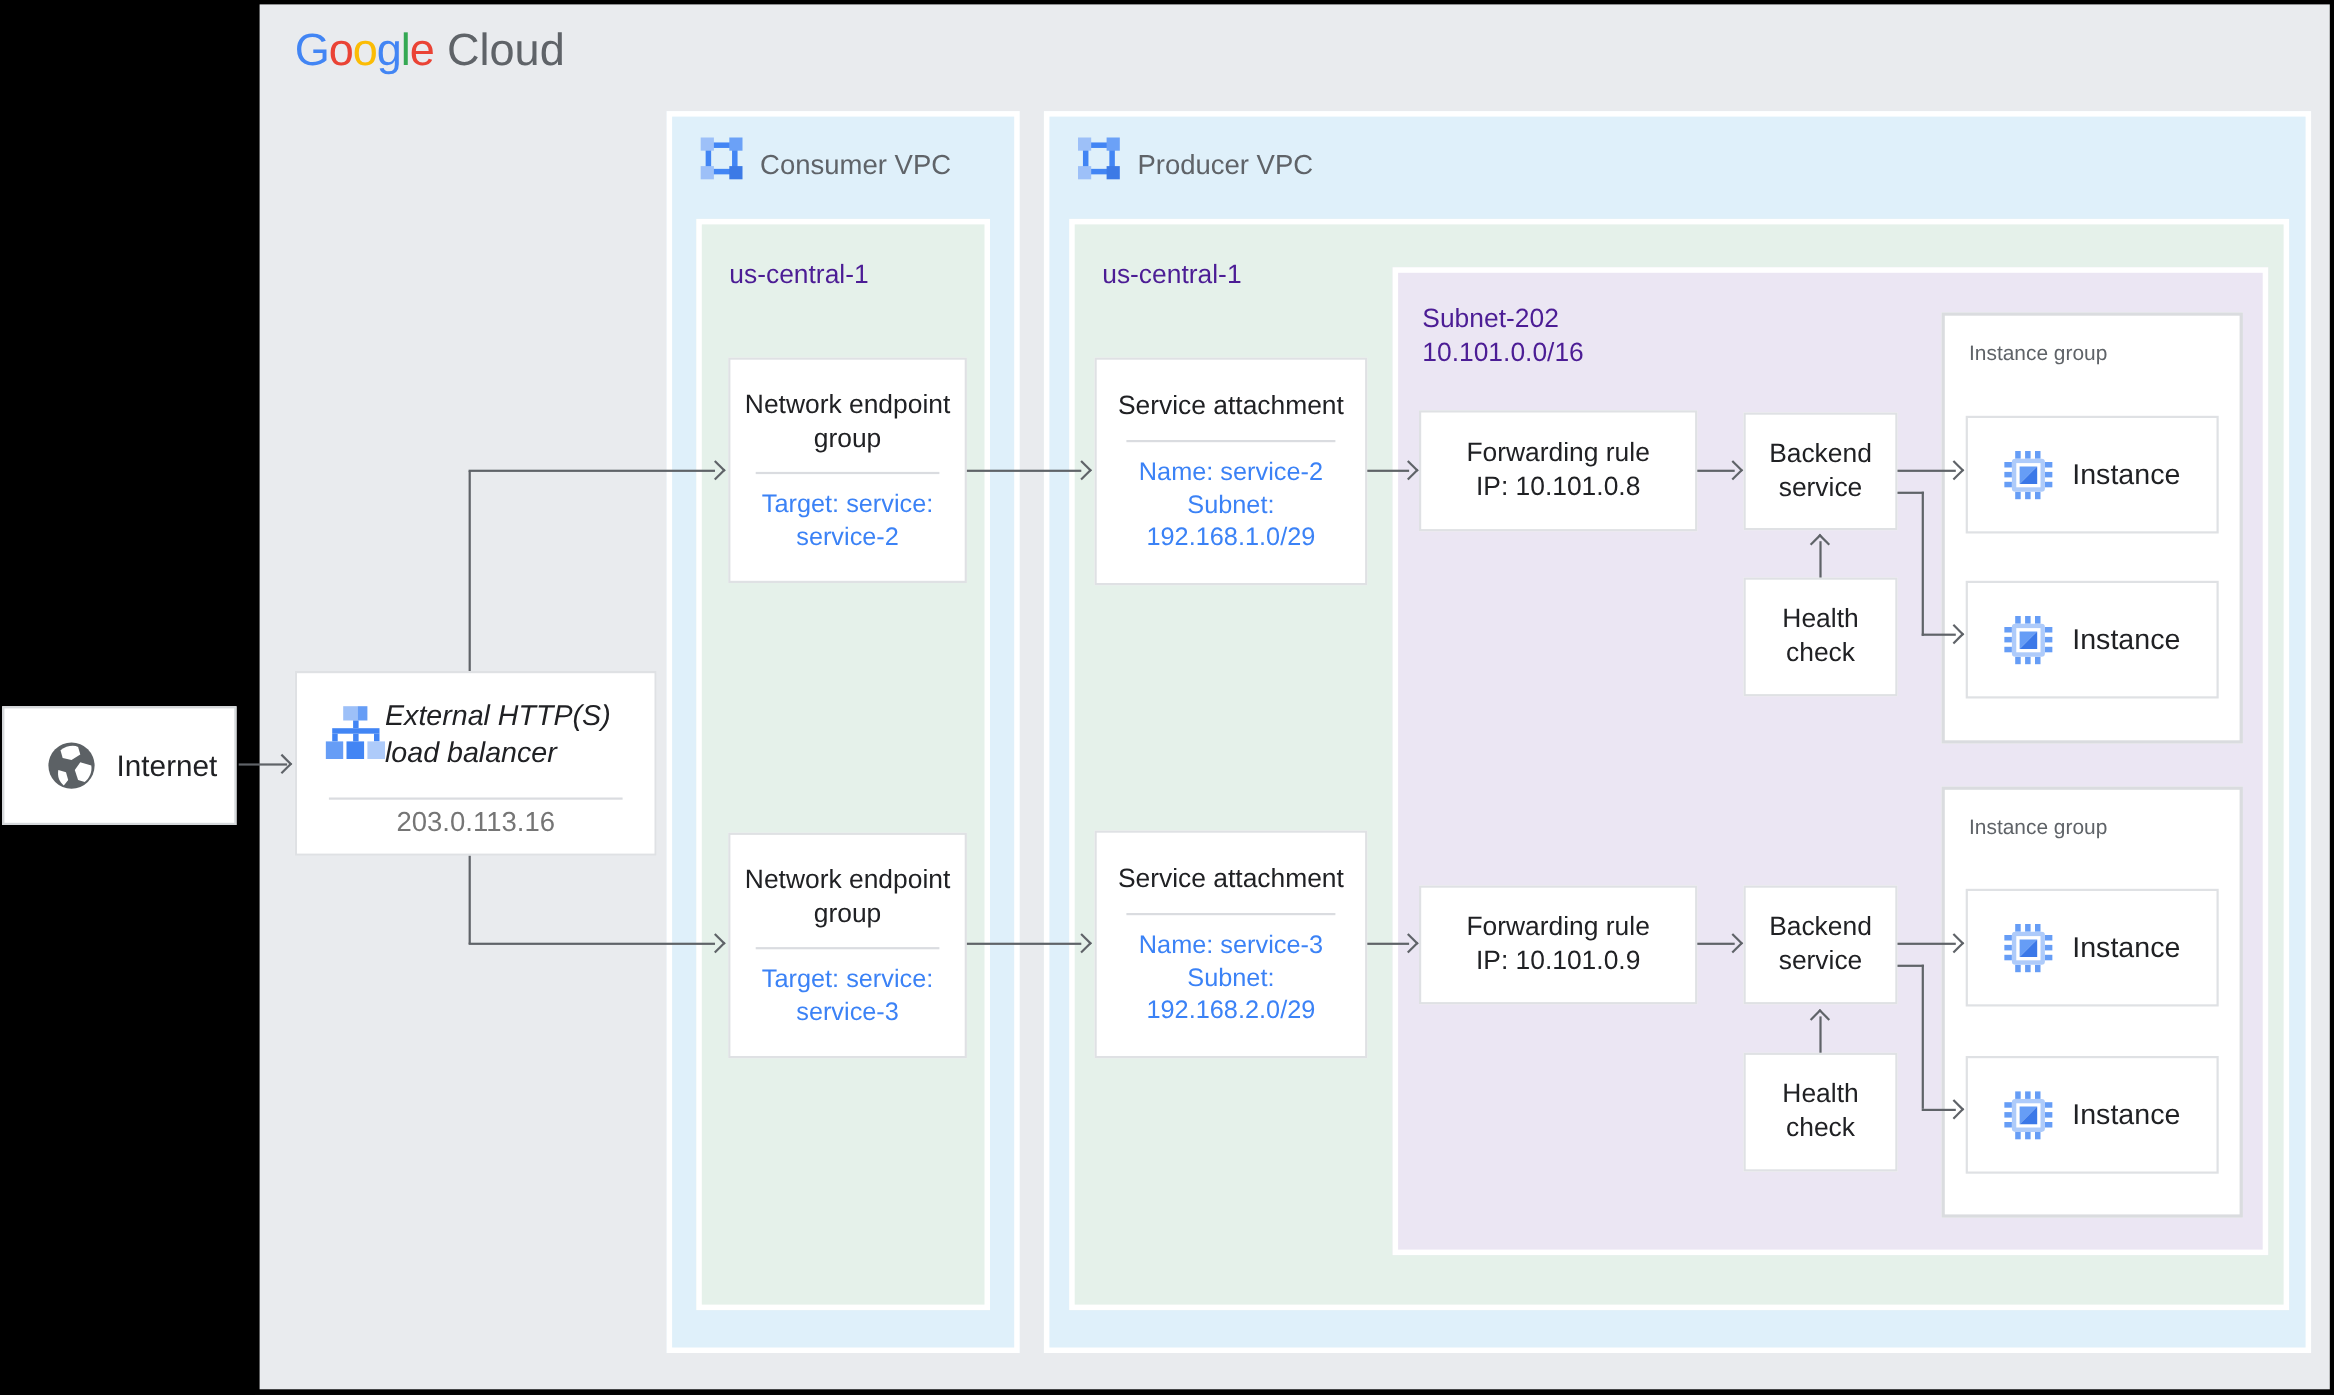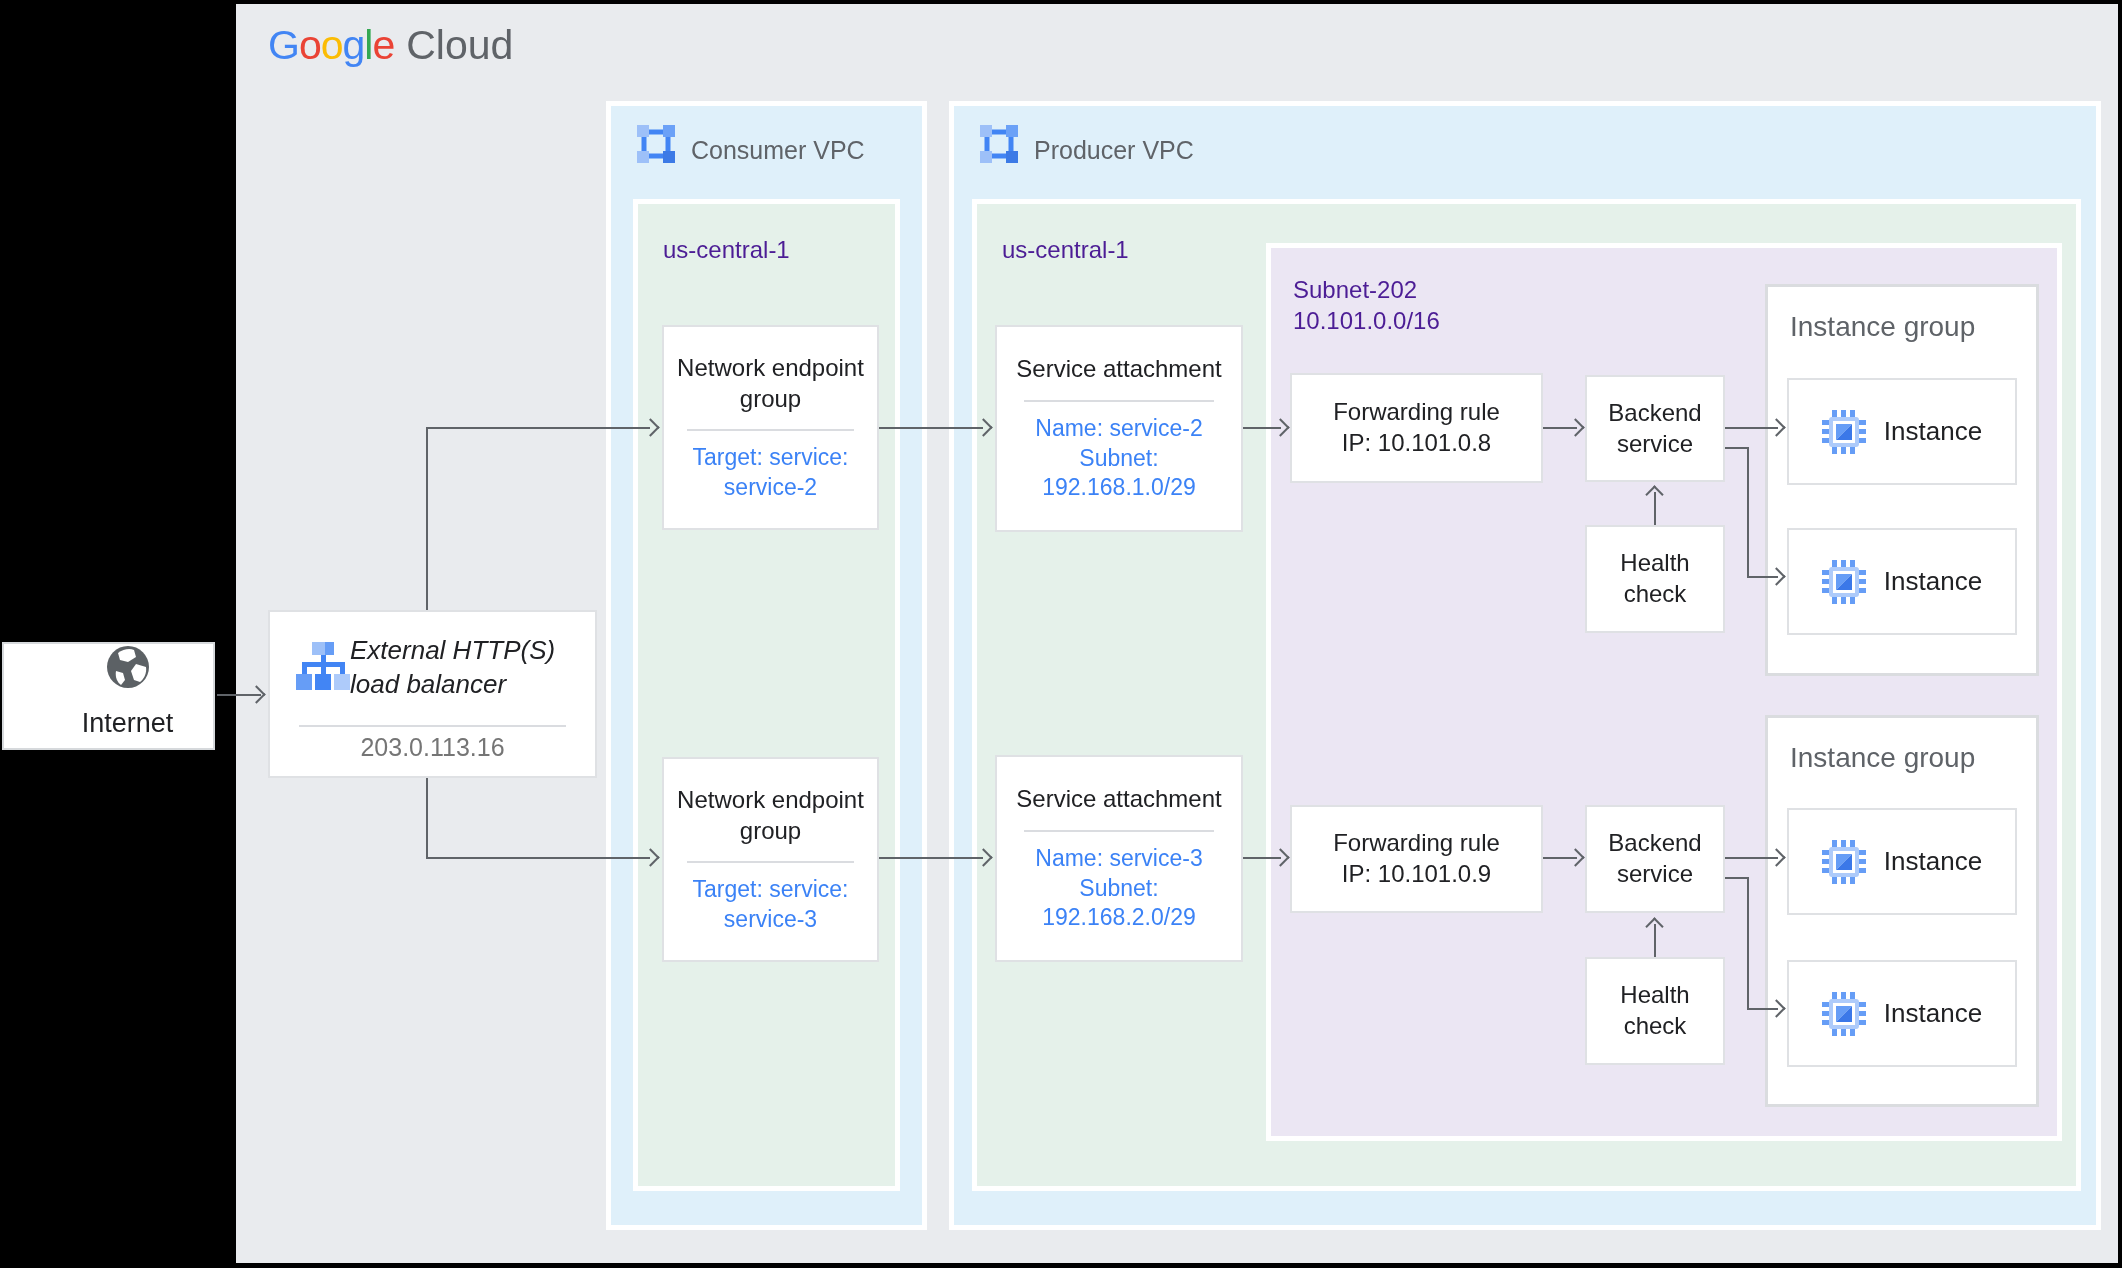--- a/index.html
+++ b/index.html
@@ -33,26 +33,26 @@
 
   
   .lb-card{position:absolute;background:#fff;border:2px solid #dfe1e4;box-sizing:border-box;}
   .lb-row{position:absolute;left:26px;top:22px;display:flex;align-items:center;gap:0;font-style:italic;}
   .lb-title{font-size:26px;color:#202124;line-height:1.3;width:212px;text-align:left;}
   .lb-divider{position:absolute;left:29px;top:105px;width:267px;border:none;border-top:2px solid #dadce0;}
   .lb-ip{position:absolute;left:0;top:121px;width:100%;text-align:center;font-size:25px;color:#757575;}
 
   
   .inet{position:absolute;left:2px;top:642px;width:213px;height:108px;background:#fff;border:2px solid #d6d9dc;
-        box-sizing:border-box;display:flex;align-items:center;gap:18px;padding-left:38px;flex-direction:column;}
+        box-sizing:border-box;display:flex;align-items:center;gap:18px;padding-left:38px;}
   .inet-label{font-size:27px;color:#202124;}
 
   
   .igroup{position:absolute;background:#fff;border:3px solid #dadcdf;box-sizing:border-box;}
-  .ig-label{position:absolute;left:22px;top:24px;font-size:28px;color:#5f6368;}
+  .ig-label{position:absolute;left:22px;top:24px;font-size:19px;color:#5f6368;}
   .inst{position:absolute;left:19px;width:230px;height:107px;background:#fff;border:2px solid #dfe1e4;
         box-sizing:border-box;display:flex;align-items:center;justify-content:center;gap:18px;}
   .inst-label{font-size:26px;color:#202124;}
 
   
   .ln{position:absolute;background:#5f6368;}
   .ar{position:absolute;width:13px;height:13px;box-sizing:border-box;
       border-top:2.5px solid #5f6368;border-right:2.5px solid #5f6368;}
   .ar.r{transform:rotate(45deg);}
   .ar.u{transform:rotate(-45deg);}

